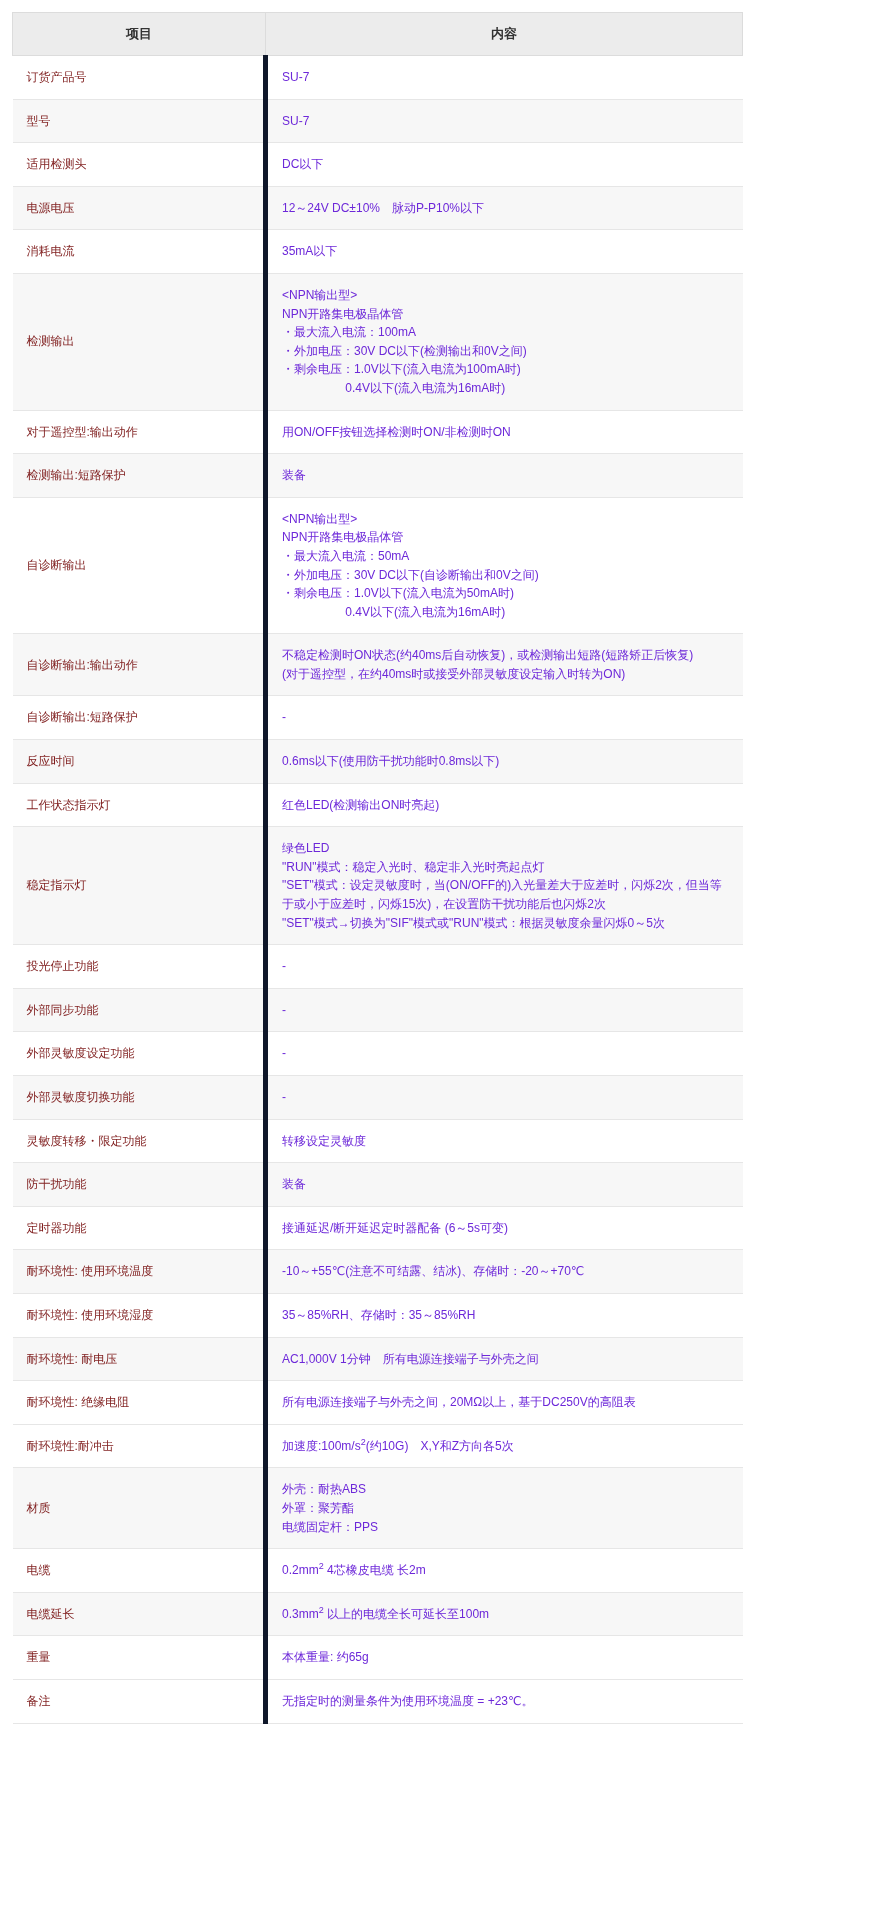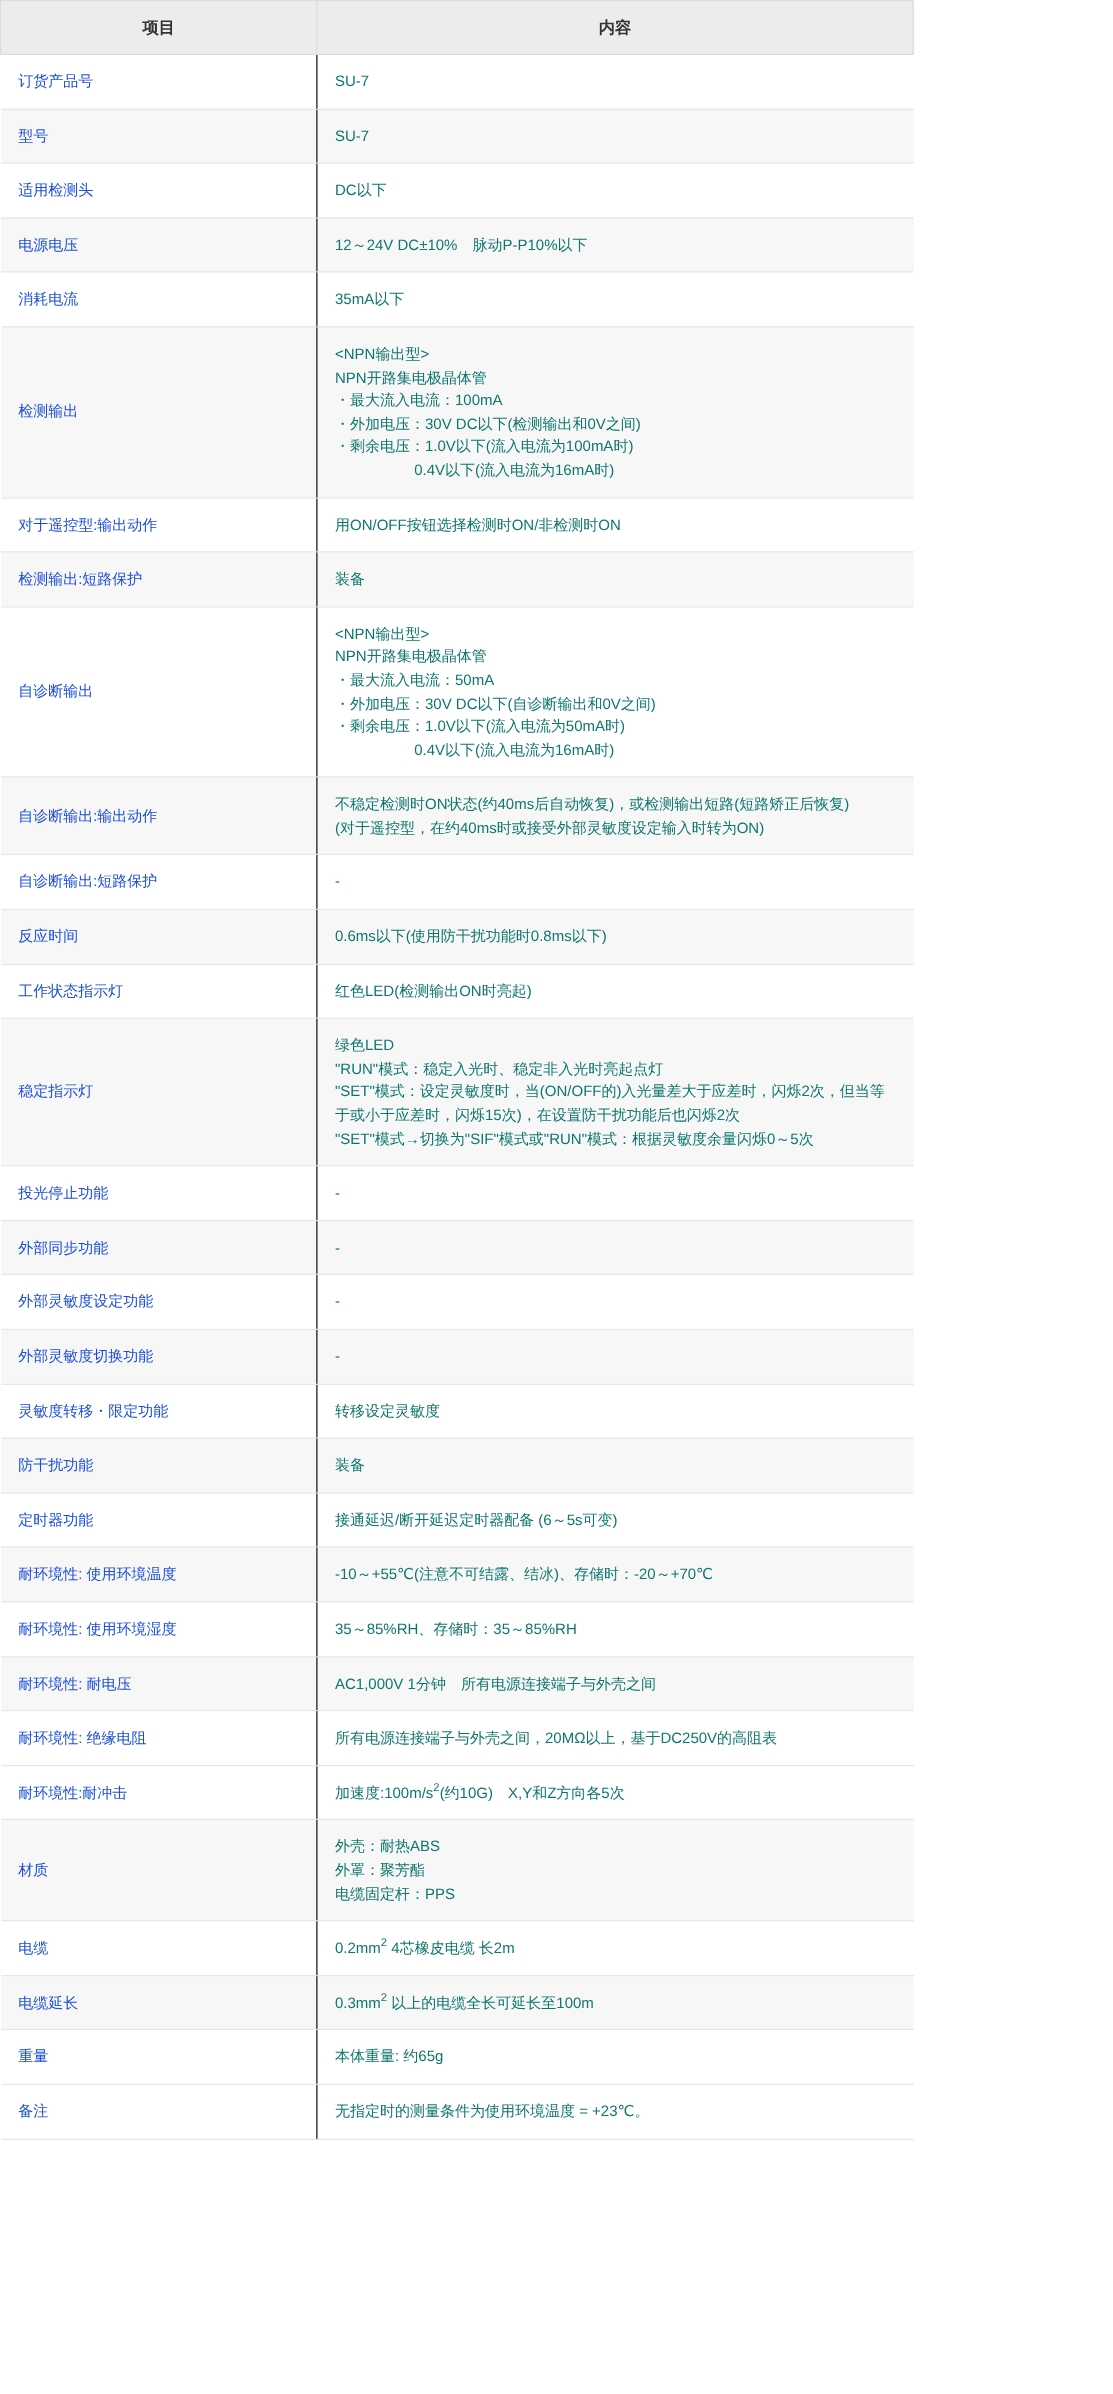--- a/index.html
+++ b/index.html
@@ -8,21 +8,21 @@
     background: #ffffff;
   }
   body {
     width: 890px;
     font-family: "Liberation Sans", "DejaVu Sans", sans-serif;
     color: #333333;
     -webkit-font-smoothing: antialiased;
   }
   .spec-table {
     width: 730px;
-    margin: 0;
+    margin: 12px;
     border-collapse: collapse;
     table-layout: fixed;
     font-size: 12px;
   }
   .spec-table col.col-item { width: 253px; }
   .spec-table col.col-content { width: 477px; }
 
   .spec-table th {
     background: #ececec;
     color: #333333;
@@ -38,25 +38,25 @@
     border-right: 1px solid #dcdcdc;
   }
   .spec-table td {
     border-bottom: 1px solid #e6e6e6;
     padding: 12px 14px;
     vertical-align: middle;
     line-height: 1.55;
     color: #444444;
   }
   .spec-table td.cell-item {
-    border-right: 1px solid #0f172a;
-    color: #1d4ed8;
+    border-right: 5px solid #0f172a;
+    color: #7f1d1d;
   }
   .spec-table td.cell-content {
-    color: #0f766e;
+    color: #6d28d9;
   }
   .spec-table tr.alt td {
     background: #f7f7f7;
   }
   .spec-table tr.plain td {
     background: #ffffff;
   }
   .multiline {
     white-space: pre-line;
   }

